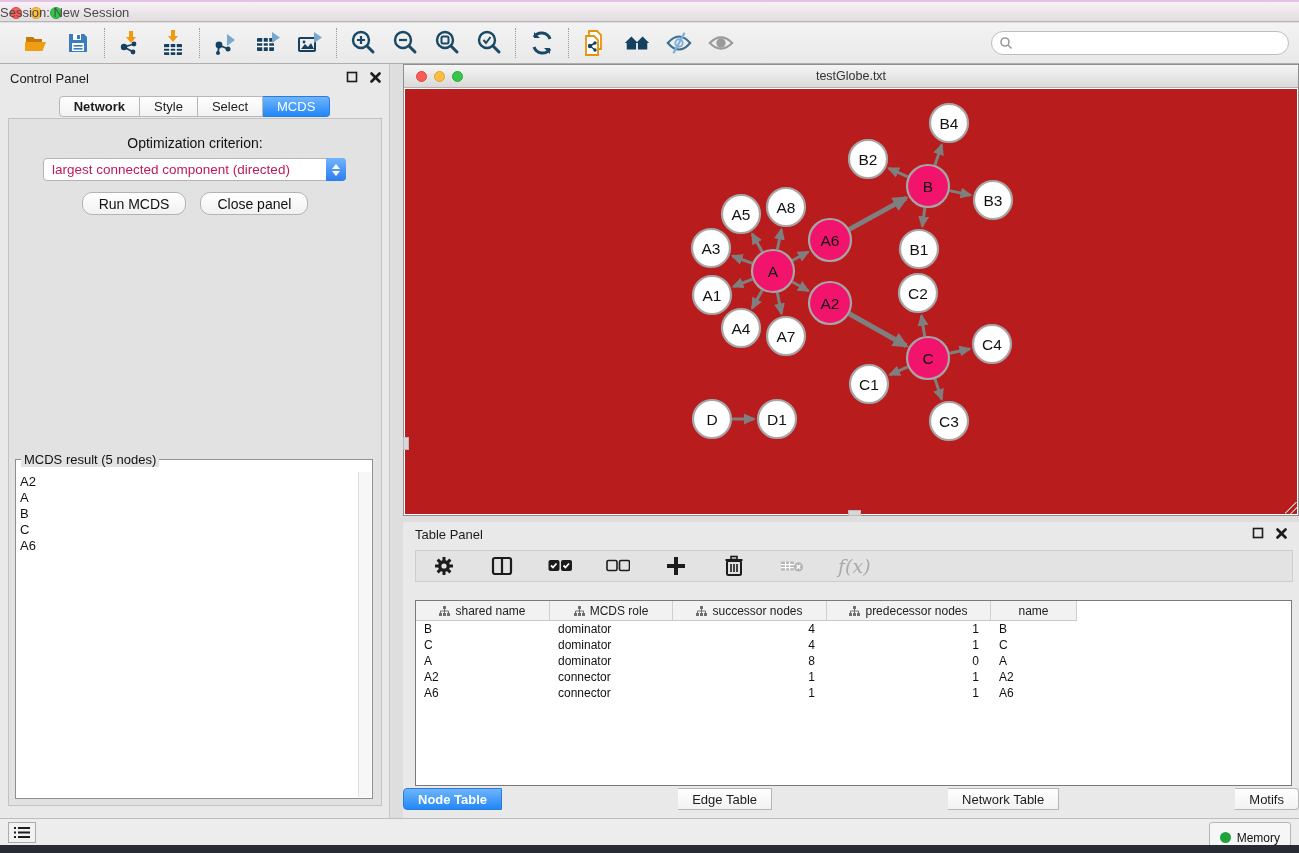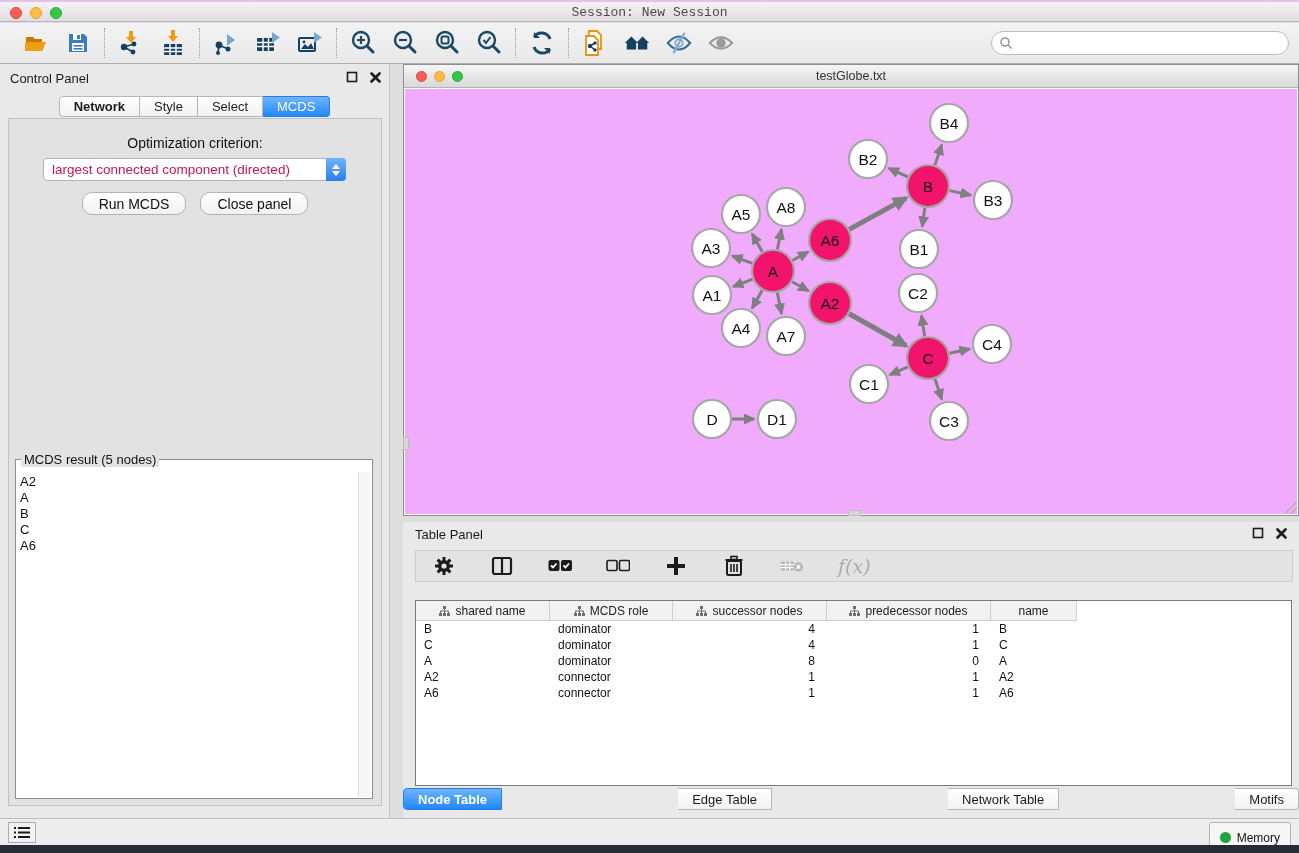--- a/index.html
+++ b/index.html
@@ -2,21 +2,21 @@
 <html><head>
 <meta charset="utf-8">
 <style>
   * { margin:0; padding:0; box-sizing:border-box; }
   html,body { width:1299px; height:853px; font-family:"Liberation Sans", sans-serif; background:#dedede; overflow:hidden; }
   .app { position:absolute; inset:0; width:1299px; height:853px; background:#dedede; }
 
   
   .titlebar { position:absolute; left:0; top:0; width:1299px; height:22px;
     background:linear-gradient(#f6f2f6,#e0dce0); border-top:2px solid #e3c2e6; border-bottom:1px solid #b9b5b9; }
-  .titlebar .title { position:absolute; left:0; right:0; top:3px; text-align:center; font-size:13px; color:#4a4a4a;font-family:Liberation Mono, monospace; }
+  .titlebar .title { position:absolute; left:0; right:0; top:3px; text-align:left; font-size:13px; color:#4a4a4a; }
   .lights { position:absolute; left:10px; top:5px; display:flex; gap:8px; }
   .light { width:12px; height:12px; border-radius:50%; }
   .light.red { background:#fc5b57; border:1px solid #e14640; }
   .light.yellow { background:#fdbe41; border:1px solid #e0a131; }
   .light.green { background:#34c84a; border:1px solid #2aa53a; }
 
   
   .toolbar { position:absolute; left:0; top:23px; width:1299px; height:41px; background:linear-gradient(#f3f3f3,#e9e9e9);
     border-bottom:1px solid #aeaeae; display:flex; align-items:center; padding:0 10px; }
   .tb-group { display:flex; align-items:center; gap:14px; padding:0 12px; }
@@ -50,21 +50,21 @@
   .result-list { position:absolute; inset:14px 14px 2px 4px; overflow:hidden; }
   .result-item { font-size:13px; line-height:16px; color:#111; }
   .result-scroll { position:absolute; top:12px; bottom:1px; right:1px; width:13px; background:#f7f7f7; border-left:1px solid #e0e0e0; }
 
   
   .net-window { position:absolute; left:403px; top:64px; width:896px; height:452px; background:#fff; border:1px solid #8f8f8f; }
   .net-titlebar { position:absolute; left:0; top:0; right:0; height:23px; background:linear-gradient(#f5f5f5,#d9d9d9); border-bottom:1px solid #b2b2b2; }
   .net-titlebar .title { position:absolute; left:0; right:0; top:4px; text-align:center; font-size:12.5px; color:#333; }
   .net-lights { position:absolute; left:12px; top:6px; display:flex; gap:7px; }
   .net-light { width:11px; height:11px; border-radius:50%; }
-  .net-canvas { position:absolute; left:1px; right:1px; top:24px; bottom:1px; background:#f0abfc;text-align:center; }
+  .net-canvas { position:absolute; left:1px; right:1px; top:24px; bottom:1px; background:#b91c1c;text-align:center; }
   .net-canvas svg { display:block; }
   .edge-handle-left { position:absolute; left:-1px; top:372px; width:6px; height:13px; background:#d7d7d7; border:1px solid #bbb; }
   .edge-handle-bottom { position:absolute; left:444px; bottom:-1px; width:13px; height:6px; background:#d7d7d7; border:1px solid #bbb; }
   .resize-grip { position:absolute; right:1px; bottom:1px; width:12px; height:12px;
     background:linear-gradient(135deg, transparent 45%, #bdaeae 45%, #bdaeae 52%, transparent 52%, transparent 70%, #bdaeae 70%, #bdaeae 77%, transparent 77%); }
 
   
   .table-panel { position:absolute; left:403px; top:522px; width:896px; height:296px; background:#e9e9e9; }
   .tp-head-title { position:absolute; left:12px; top:5px; font-size:13px; color:#1c1c1c; }
   .tp-head-icons { position:absolute; right:12px; top:5px; display:flex; gap:12px; align-items:center; }

